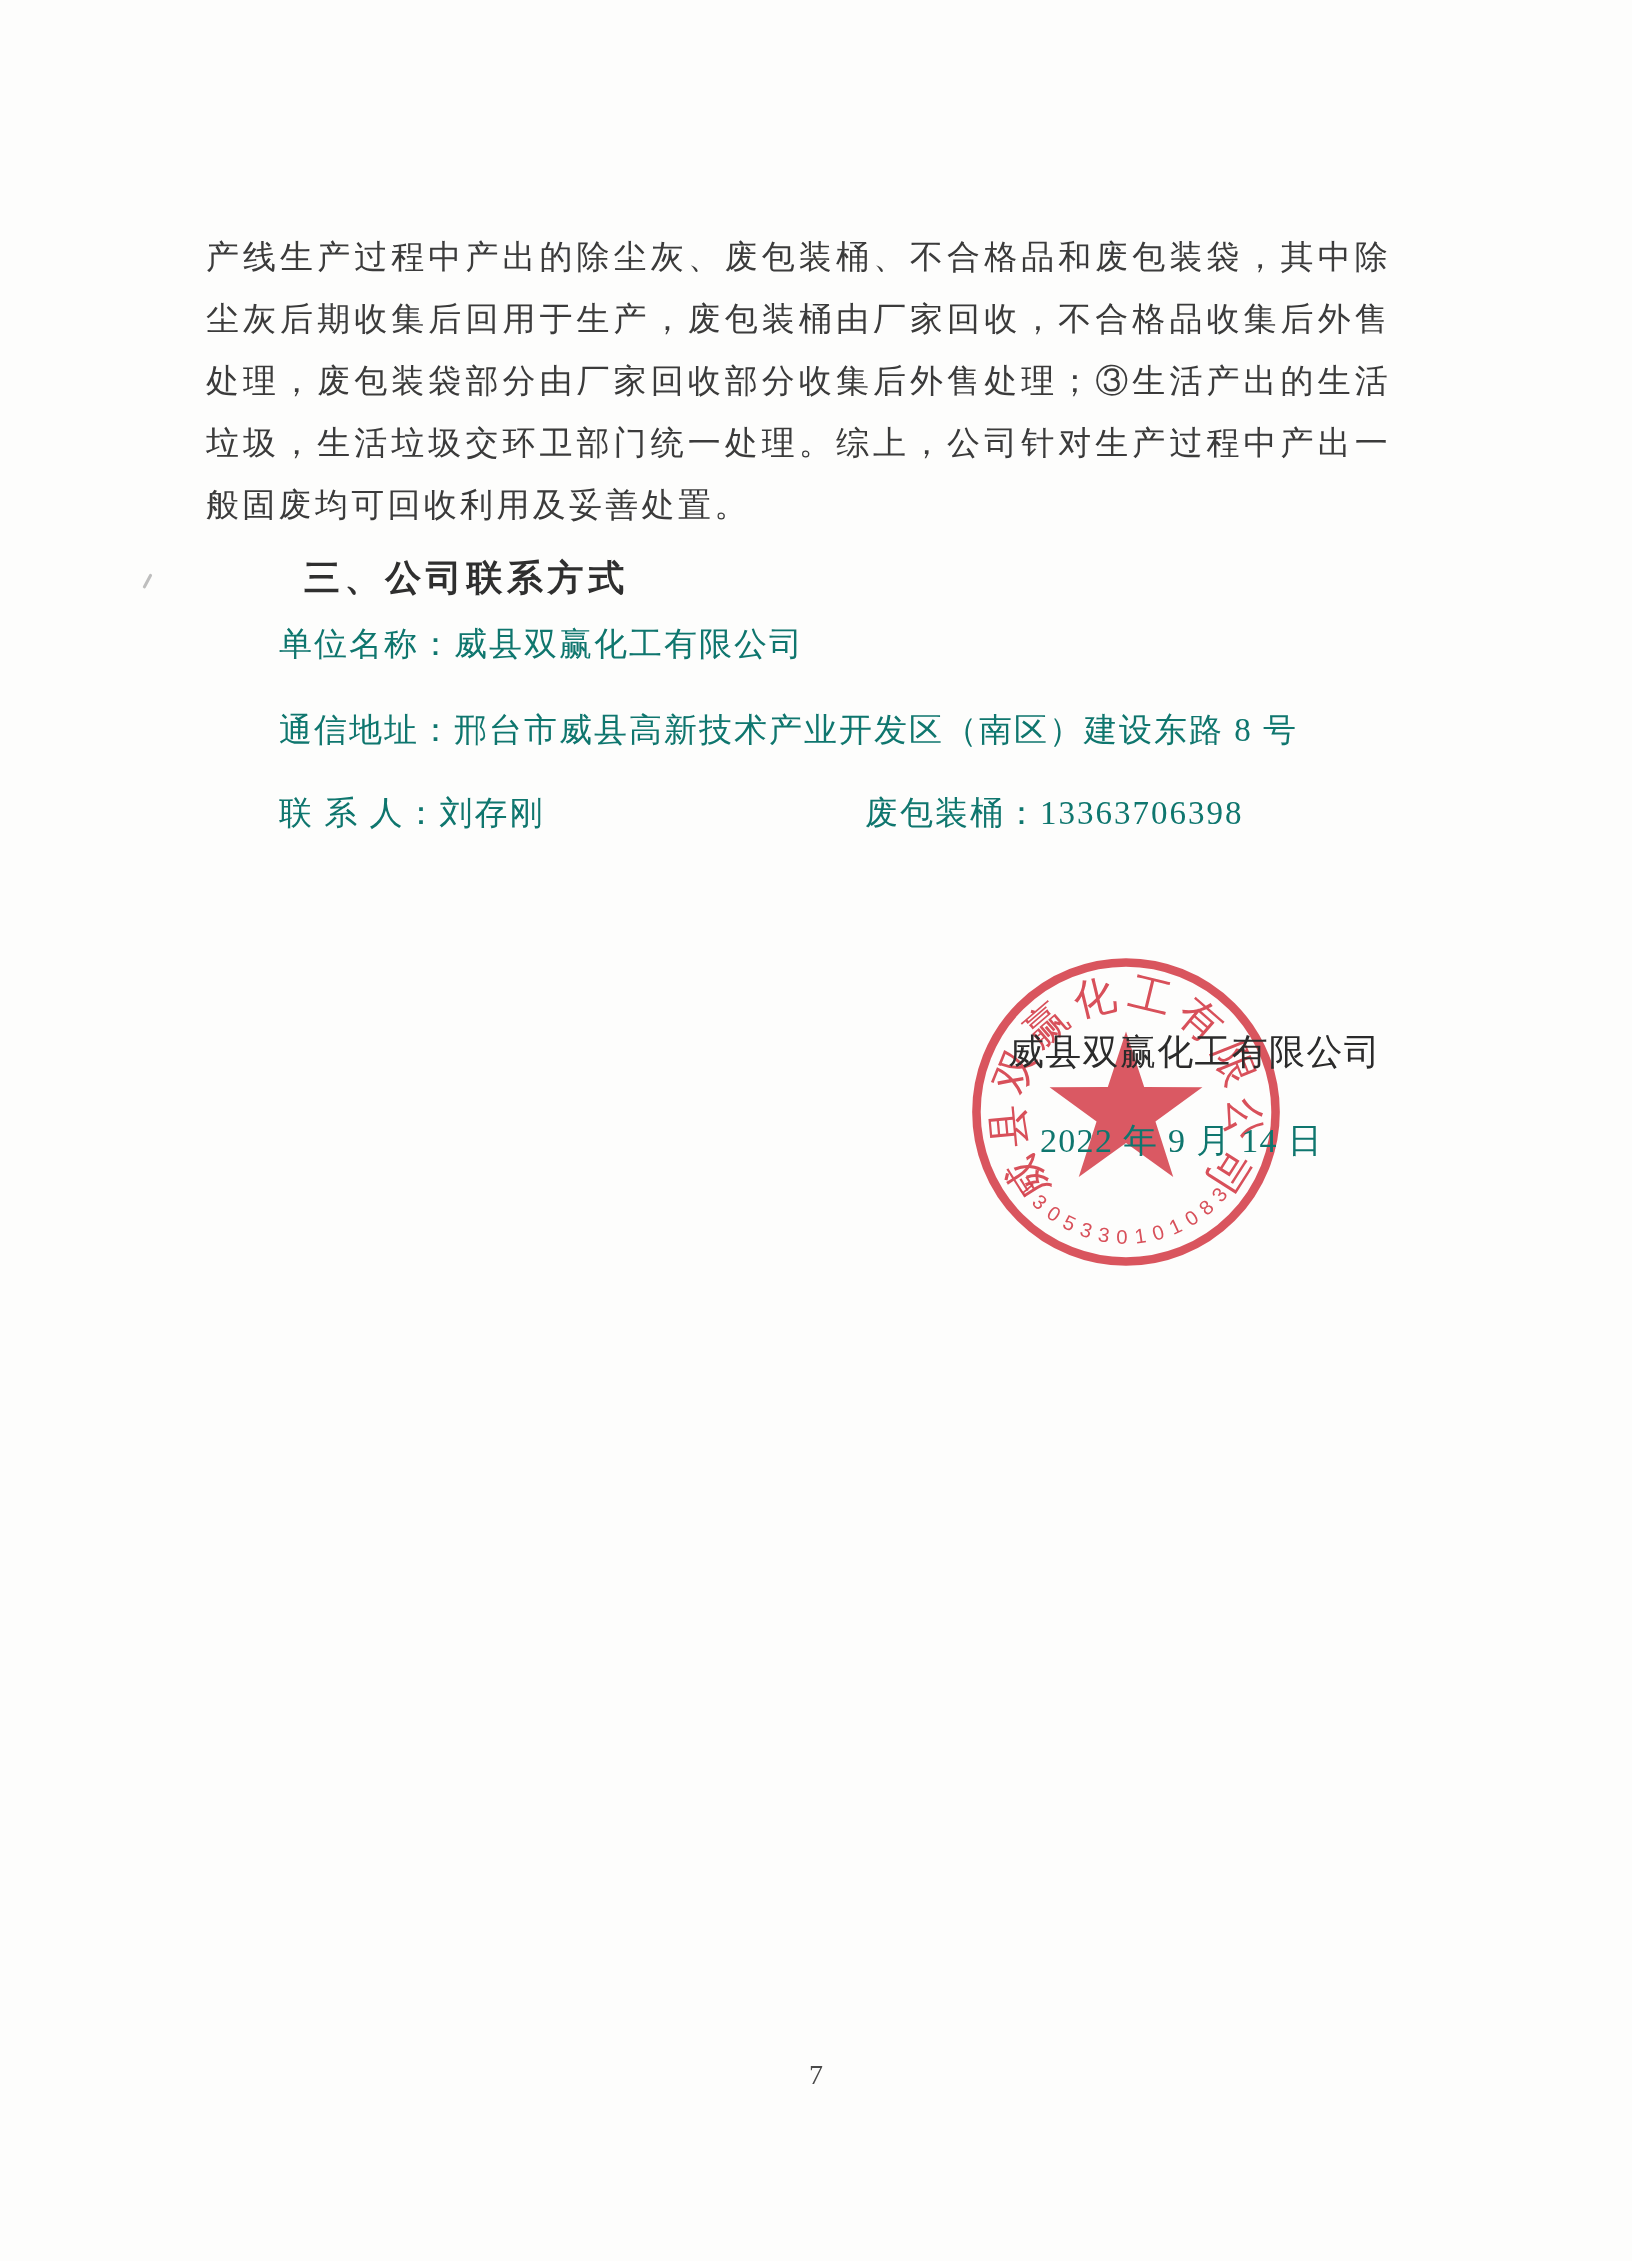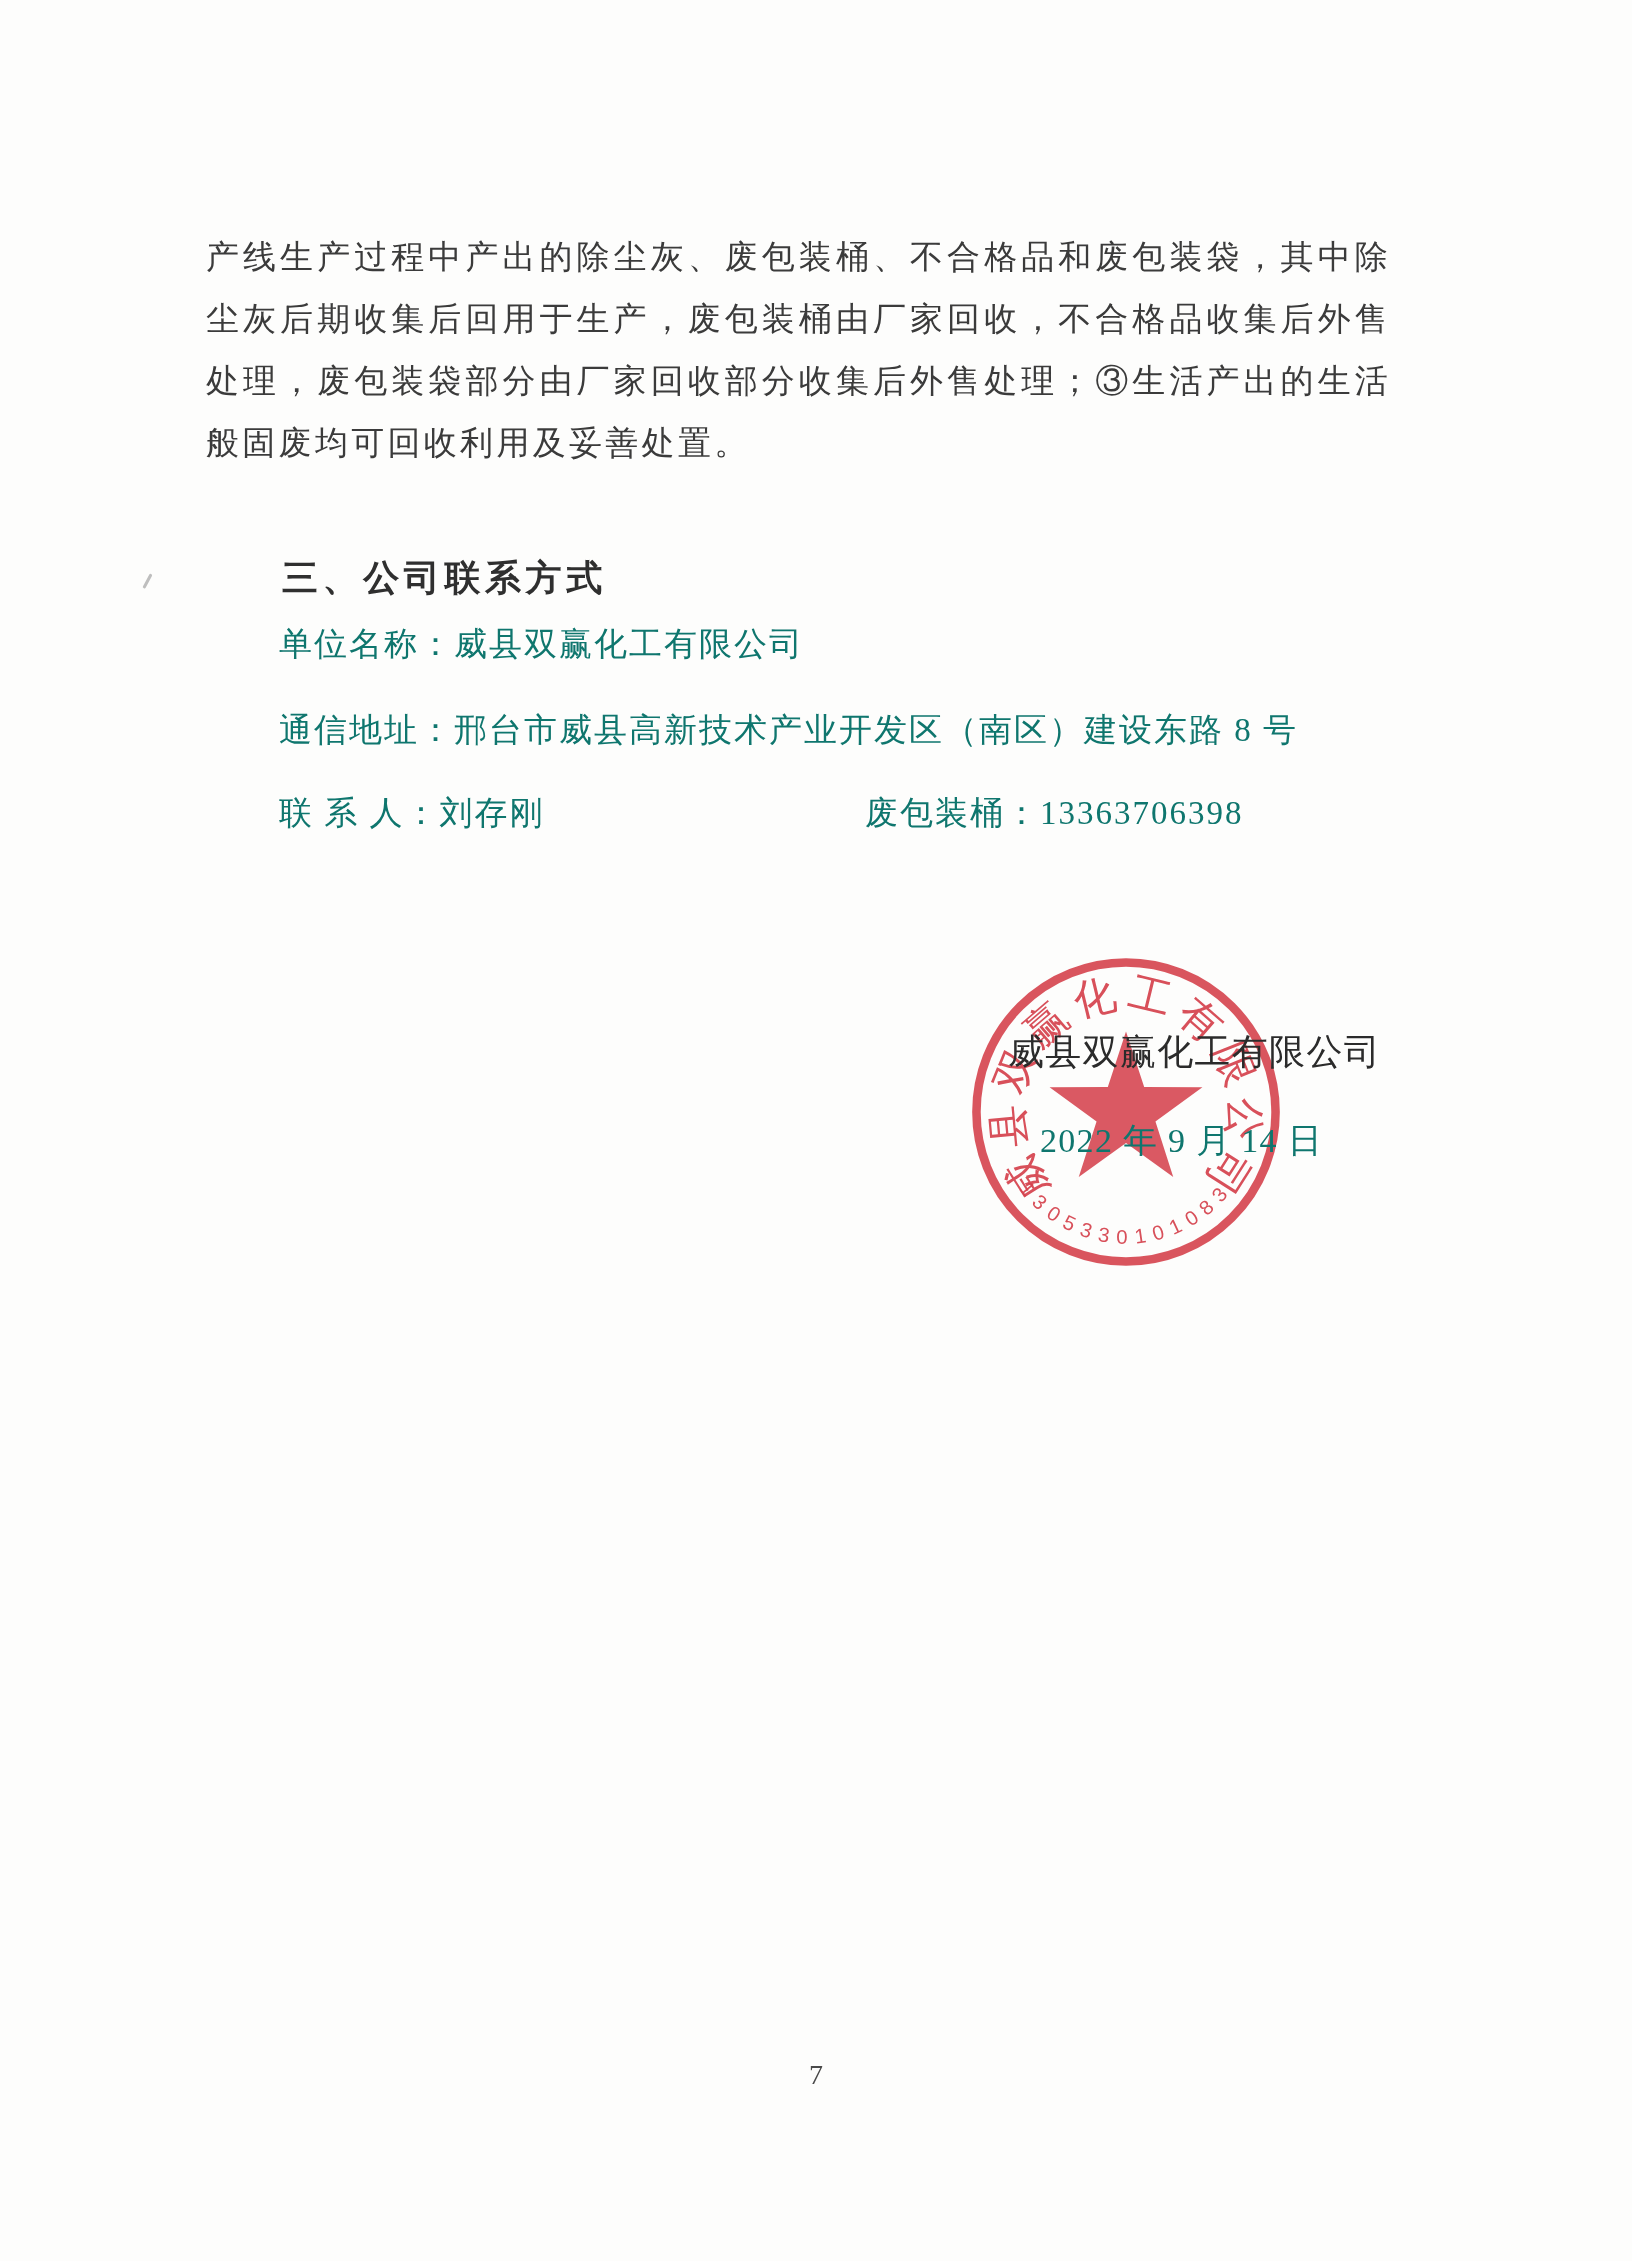--- a/index.html
+++ b/index.html
@@ -16,21 +16,21 @@
     position:absolute;left:206px;top:226px;width:1185px;
     font-size:33px;letter-spacing:3.3px;color:#3b3b3b;
   }
   .para-line{
     height:62px;line-height:62px;
     text-align:justify;text-align-last:justify;
     white-space:nowrap;
   }
   .para-line.last{text-align:left;text-align-last:left;font-family:Liberation Serif, serif;}
   .heading{
-    position:absolute;left:282px;top:557px;
+    position:absolute;left:304px;top:557px;
     font-size:36px;font-weight:700;letter-spacing:4.6px;
     color:#2f2f2f;line-height:42px;white-space:nowrap;
     font-family:"Liberation Sans","DejaVu Sans",sans-serif;
   }
   .contact-row{
     position:absolute;font-size:33px;letter-spacing:2px;
     color:#0f766e;line-height:39px;white-space:nowrap;
   }
   .row-company{left:279px;top:625px;}
   .row-address{left:279px;top:711px;}
@@ -59,20 +59,21 @@
 </style>
 </head>
 <body>
 
 <div class="page">
 
   <div class="paragraph">
     <div class="para-line">产线生产过程中产出的除尘灰、废包装桶、不合格品和废包装袋，其中除</div>
     <div class="para-line">尘灰后期收集后回用于生产，废包装桶由厂家回收，不合格品收集后外售</div>
     <div class="para-line">处理，废包装袋部分由厂家回收部分收集后外售处理；③生活产出的生活</div>
+    <div class="para-line">垃圾，生活垃圾交环卫部门统一处理。综上，公司针对生产过程中产出一</div>
     <div class="para-line last">般固废均可回收利用及妥善处置。</div>
   </div>
 
   <div class="scan-artifact"></div>
 
   <div class="heading">三、公司联系方式</div>
 
   <div class="contact-row row-company">
     <span>单位名称：</span><span>威县双赢化工有限公司</span>
   </div>

